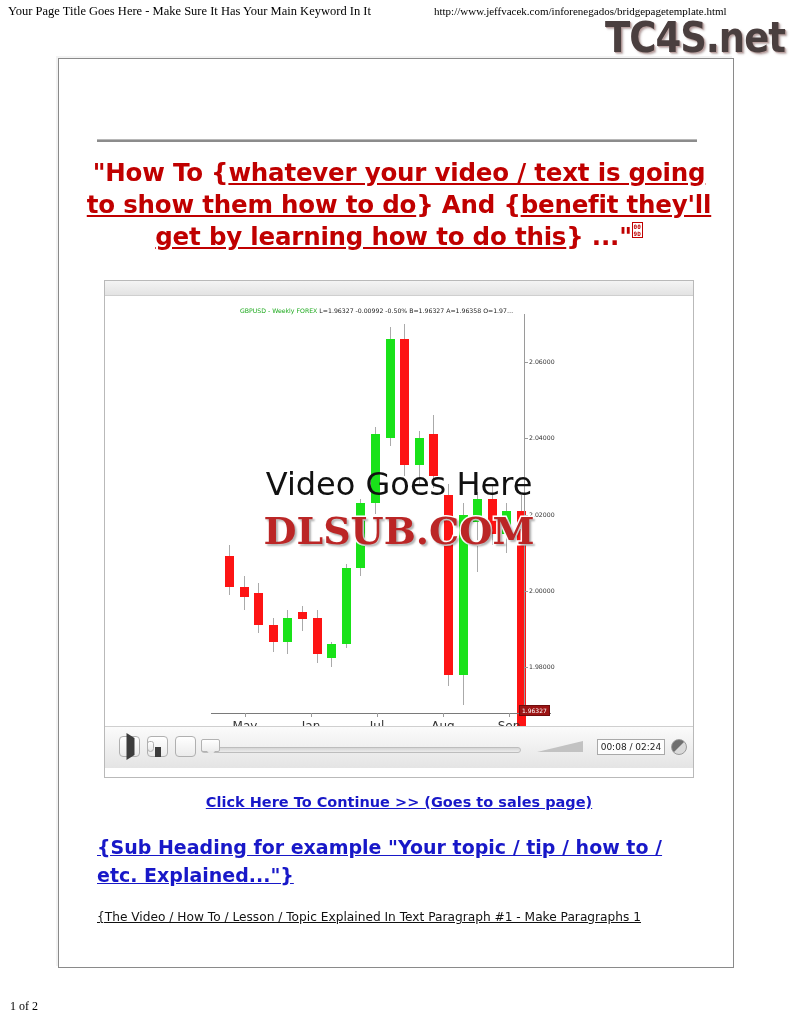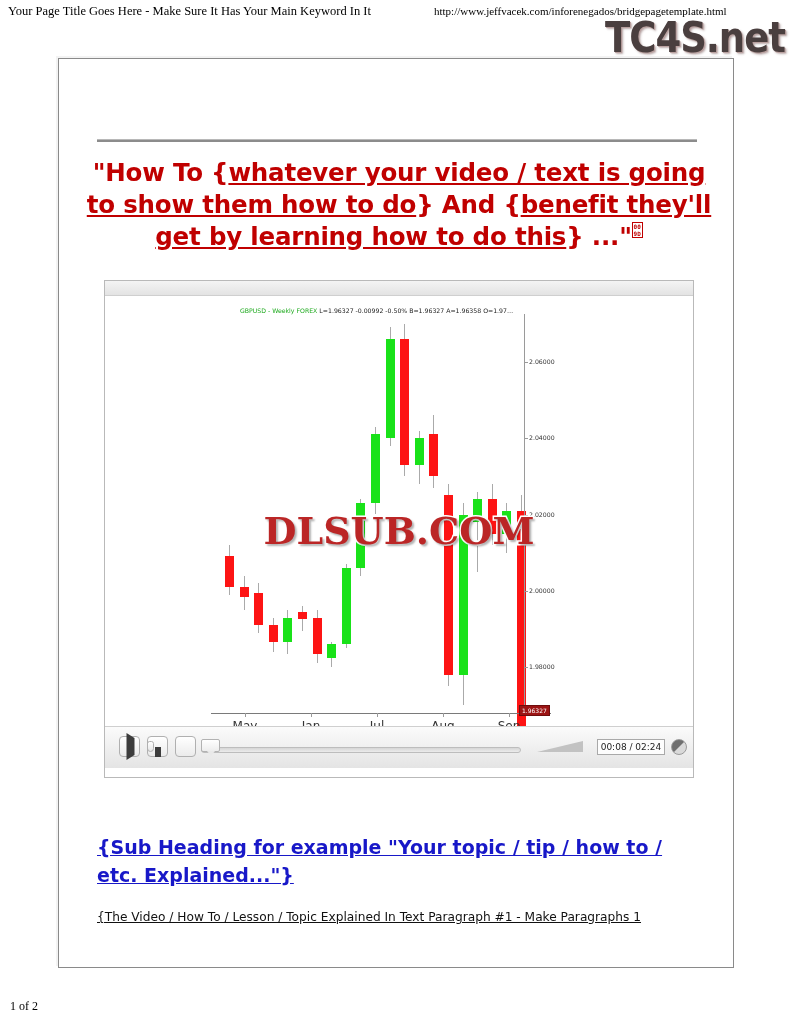--- a/index.html
+++ b/index.html
@@ -447,20 +447,21 @@
             <div class="xlab" style="left: 272px; top: 423px;">Jul</div>
             <div class="xtick" style="left: 338px; top: 417px;"></div>
             <div class="xlab" style="left: 338px; top: 423px;">Aug</div>
             <div class="xtick" style="left: 404px; top: 417px;"></div>
             <div class="xlab" style="left: 404px; top: 423px;">Sep</div>
           </div>
 
         <div class="price-tag" style="left:414px; top:409px;">1.96327</div>
 
         <div class="vtext">
+          <div>Video Goes Here</div>
         </div>
 
         <div class="dlsub">DLSUB.COM</div>
       </div>
 
       <div class="player-controls">
         <div class="ctl-btn" style="left:14px;">
           <span class="gl"><span class="tri"></span></span>
         </div>
         <div class="ctl-btn" style="left:42px;">
@@ -473,18 +474,19 @@
         <div class="scrub-knob"></div>
         <div class="vol">
             <span class="wedge"></span>
           </div>
         <div class="vol-knob"></div>
         <div class="timebox">00:08 / 02:24</div>
         <div class="fullscreen"></div>
       </div>
     </div>
 
+    <div class="cta">Click Here To Continue &gt;&gt; (Goes to sales page)</div>
     <div class="subhead">{Sub Heading for example "Your topic / tip / how to / etc. Explained..."}</div>
     <div class="para">{The Video / How To / Lesson / Topic Explained In Text Paragraph #1 - Make Paragraphs 1</div>
   </div>
 
   <div class="pagenum">1 of 2</div>
 </div>
 
 </body></html>

